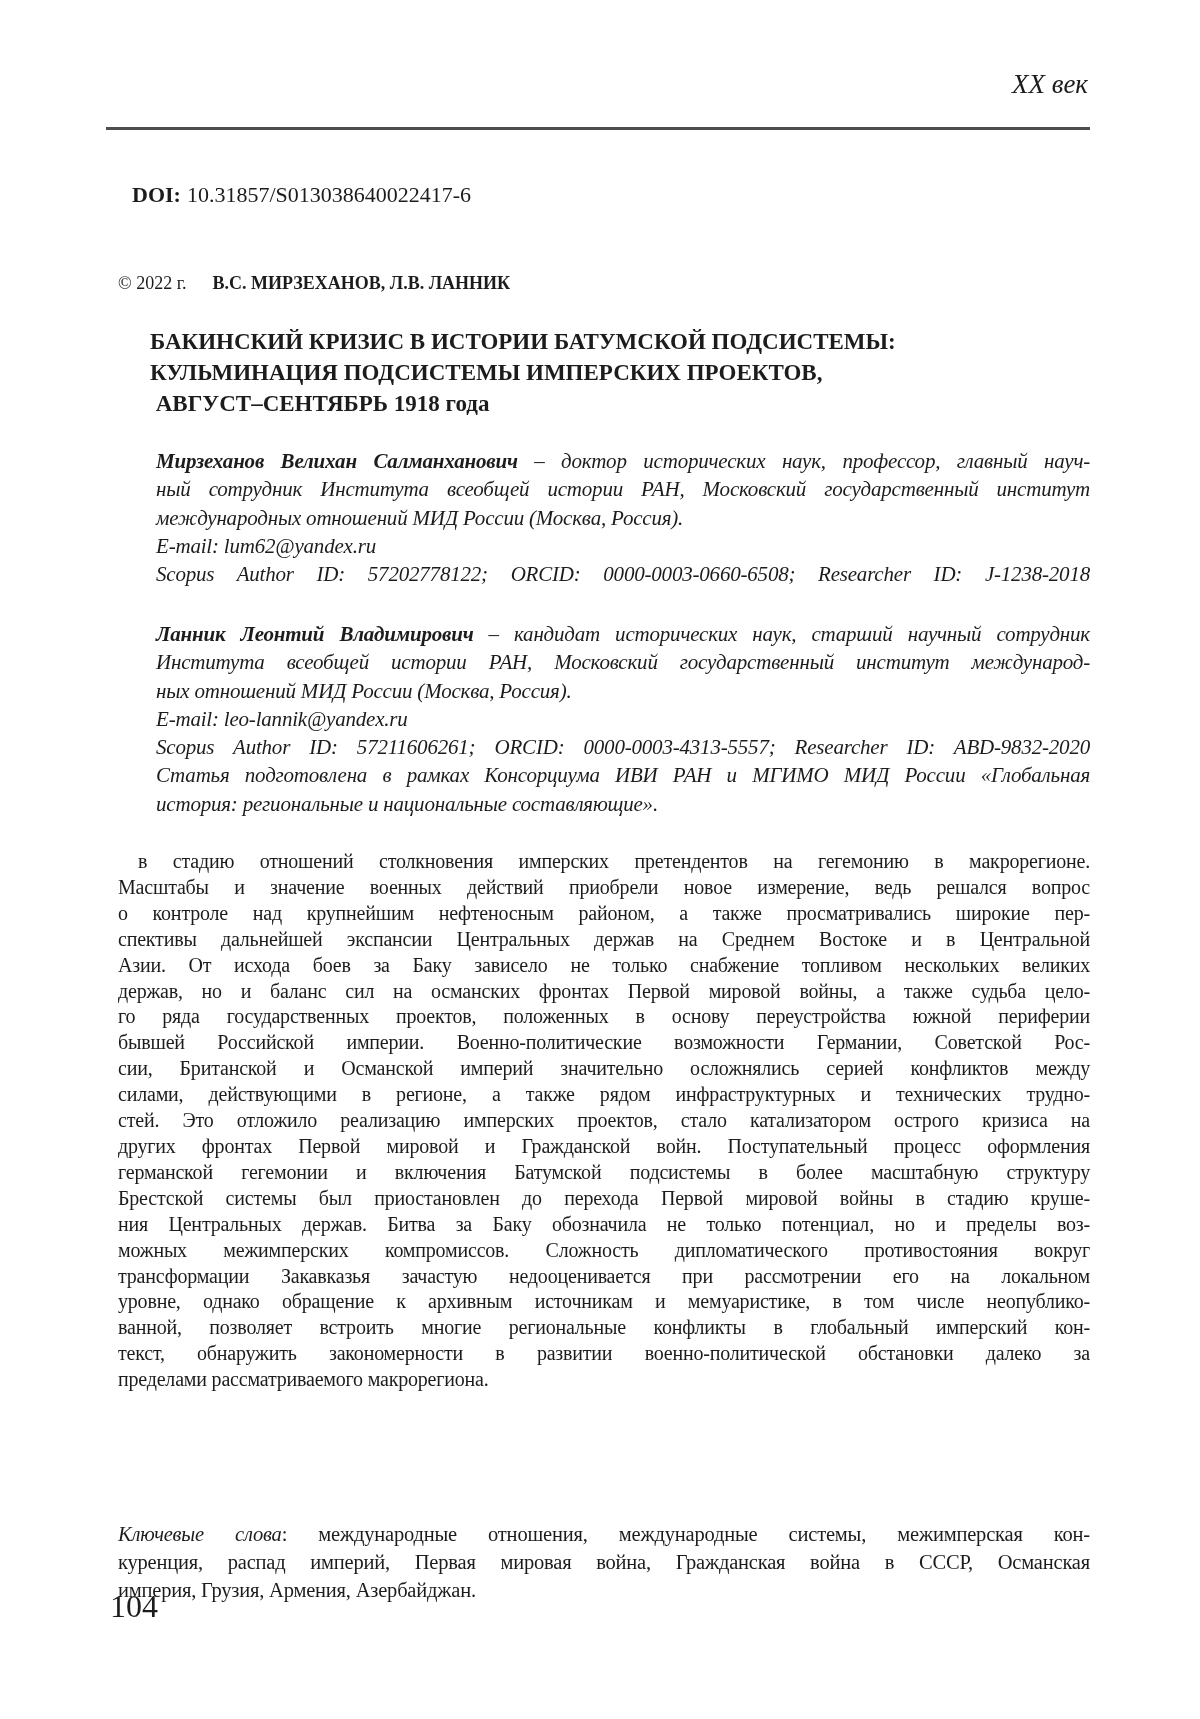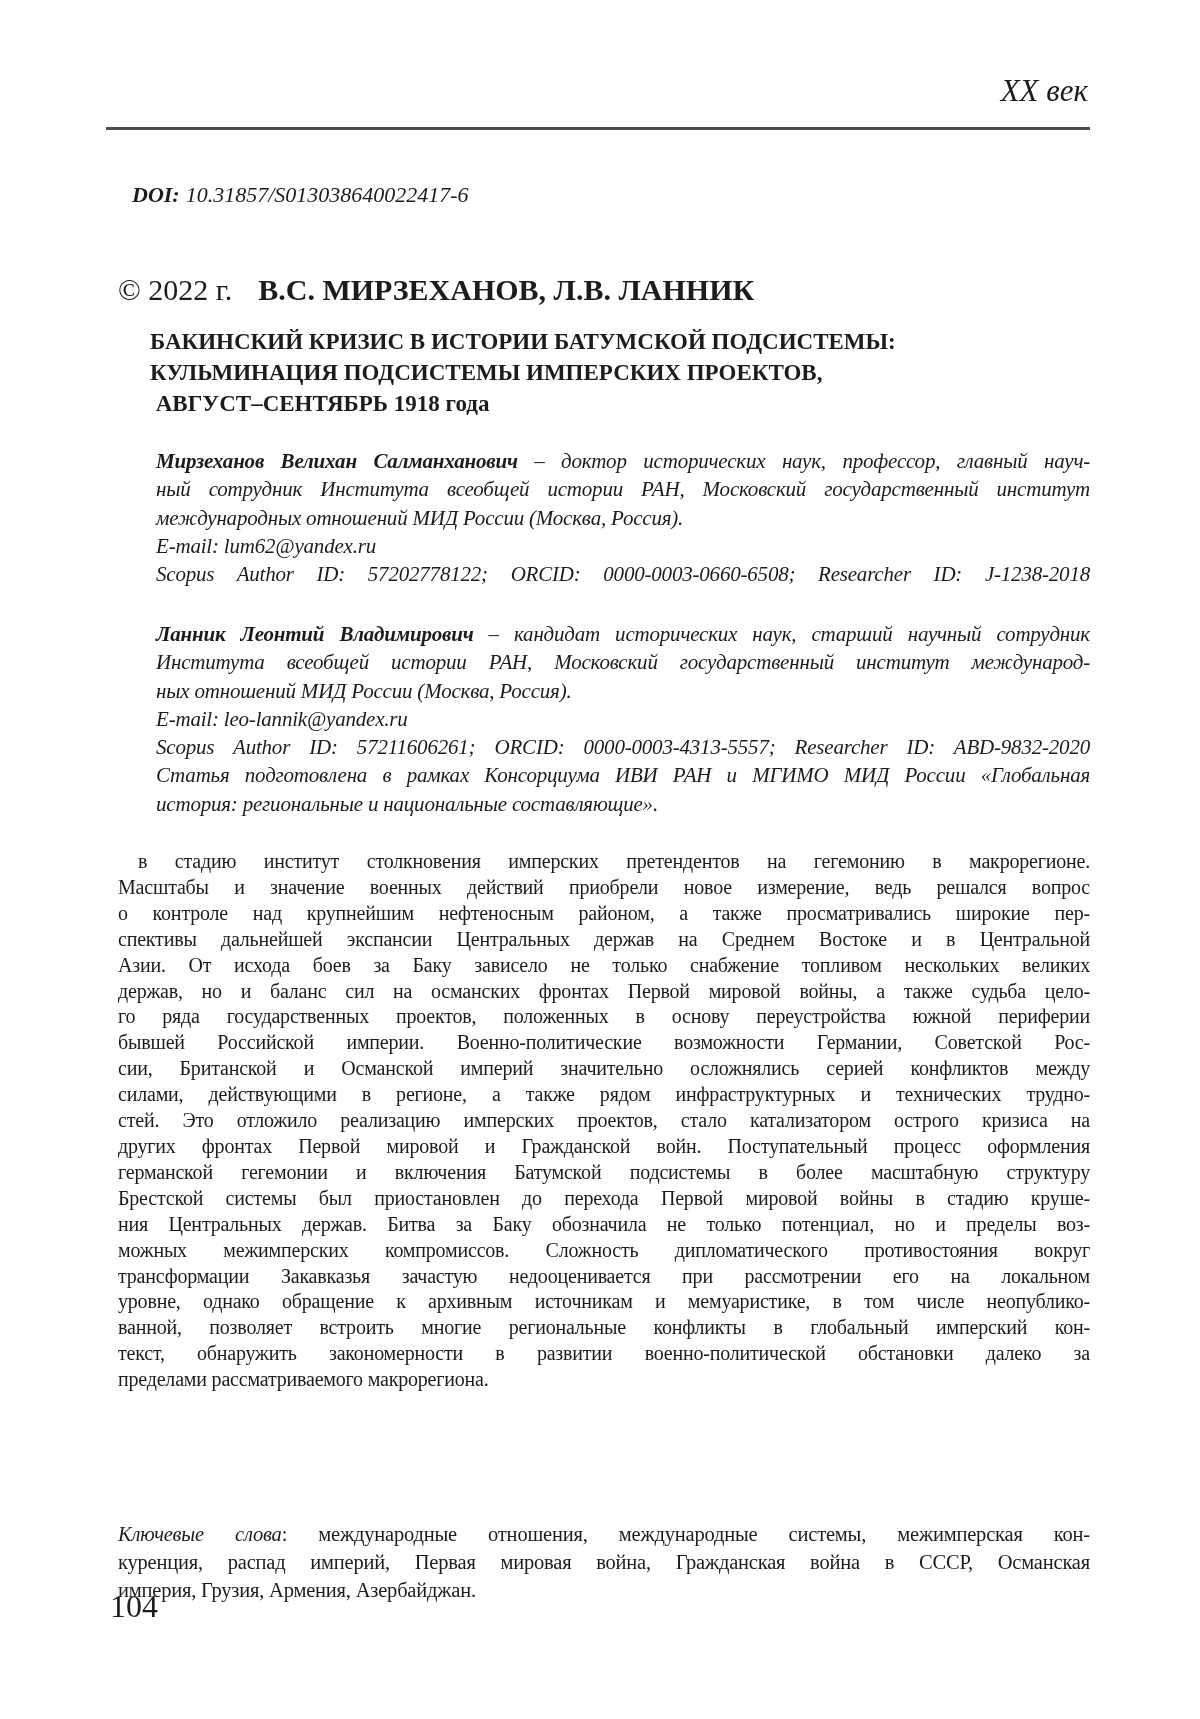--- a/index.html
+++ b/index.html
@@ -15,31 +15,31 @@
 
   .b { font-weight:bold; }
   .i { font-style:italic; }
 
   
   .tl { text-align:justify; text-align-last:justify; }
   .para .tl:last-child { text-align-last:left; }
   .para.stretch-last .tl:last-child { text-align-last:justify; }
 
   .running-head {
-    position:absolute; top:71px; right:2px;
-    font-style:italic; font-size:31px; line-height:40px;
+    position:absolute; top:64px; right:2px;
+    font-style:italic; font-size:27px; line-height:40px;
   }
   .rule {
     position:absolute; top:127px; left:-12px; right:0;
     height:0; border-top:3px solid #4d4d4d;
   }
-  .doi-line { position:absolute; top:182px; left:14px; font-size:22px;font-style:italic; }
+  .doi-line { position:absolute; top:182px; left:14px; font-size:22px; }
   .doi-line .val { margin-left:6px; }
 
-  .copyright-line { position:absolute; top:273px; left:0; font-size:30px; }
+  .copyright-line { position:absolute; top:273px; left:0; font-size:18px; }
   .copyright-line .authors { font-weight:bold; margin-left:26px; }
 
   .title {
     position:absolute; top:326px; left:0; right:0;
     font-size:23px; font-weight:bold; line-height:31px;
     margin:0;
   }
   .title .tl { text-align:left; text-align-last:left;margin-left:32px; }
 
   .bio { font-style:italic; font-size:21px; line-height:28.3px; letter-spacing:-0.2px;margin-left:38px; }
@@ -111,21 +111,21 @@
       <div class="para stretch-last">
           <div class="tl"><span>Scopus Author ID: 57211606261; ORCID: 0000-0003-4313-5557; Researcher ID: ABD-9832-2020</span></div>
         </div>
       <div class="para">
           <div class="tl"><span>Статья подготовлена в рамках Консорциума ИВИ РАН и МГИМО МИД России «Глобальная</span></div>
           <div class="tl"><span>история: региональные и национальные составляющие».</span></div>
         </div>
     </section>
 
     <section class="abstract para">
-        <div class="tl"><span>в стадию институт столкновения имперских претендентов на гегемонию в макрорегионе.</span></div>
+        <div class="tl"><span>в стадию отношений столкновения имперских претендентов на гегемонию в макрорегионе.</span></div>
         <div class="tl"><span>Масштабы и значение военных действий приобрели новое измерение, ведь решался вопрос</span></div>
         <div class="tl"><span>о контроле над крупнейшим нефтеносным районом, а также просматривались широкие пер-</span></div>
         <div class="tl"><span>спективы дальнейшей экспансии Центральных держав на Среднем Востоке и в Центральной</span></div>
         <div class="tl"><span>Азии. От исхода боев за Баку зависело не только снабжение топливом нескольких великих</span></div>
         <div class="tl"><span>держав, но и баланс сил на османских фронтах Первой мировой войны, а также судьба цело-</span></div>
         <div class="tl"><span>го ряда государственных проектов, положенных в основу переустройства южной периферии</span></div>
         <div class="tl"><span>бывшей Российской империи. Военно-политические возможности Германии, Советской Рос-</span></div>
         <div class="tl"><span>сии, Британской и Османской империй значительно осложнялись серией конфликтов между</span></div>
         <div class="tl"><span>силами, действующими в регионе, а также рядом инфраструктурных и технических трудно-</span></div>
         <div class="tl"><span>стей. Это отложило реализацию имперских проектов, стало катализатором острого кризиса на</span></div>

